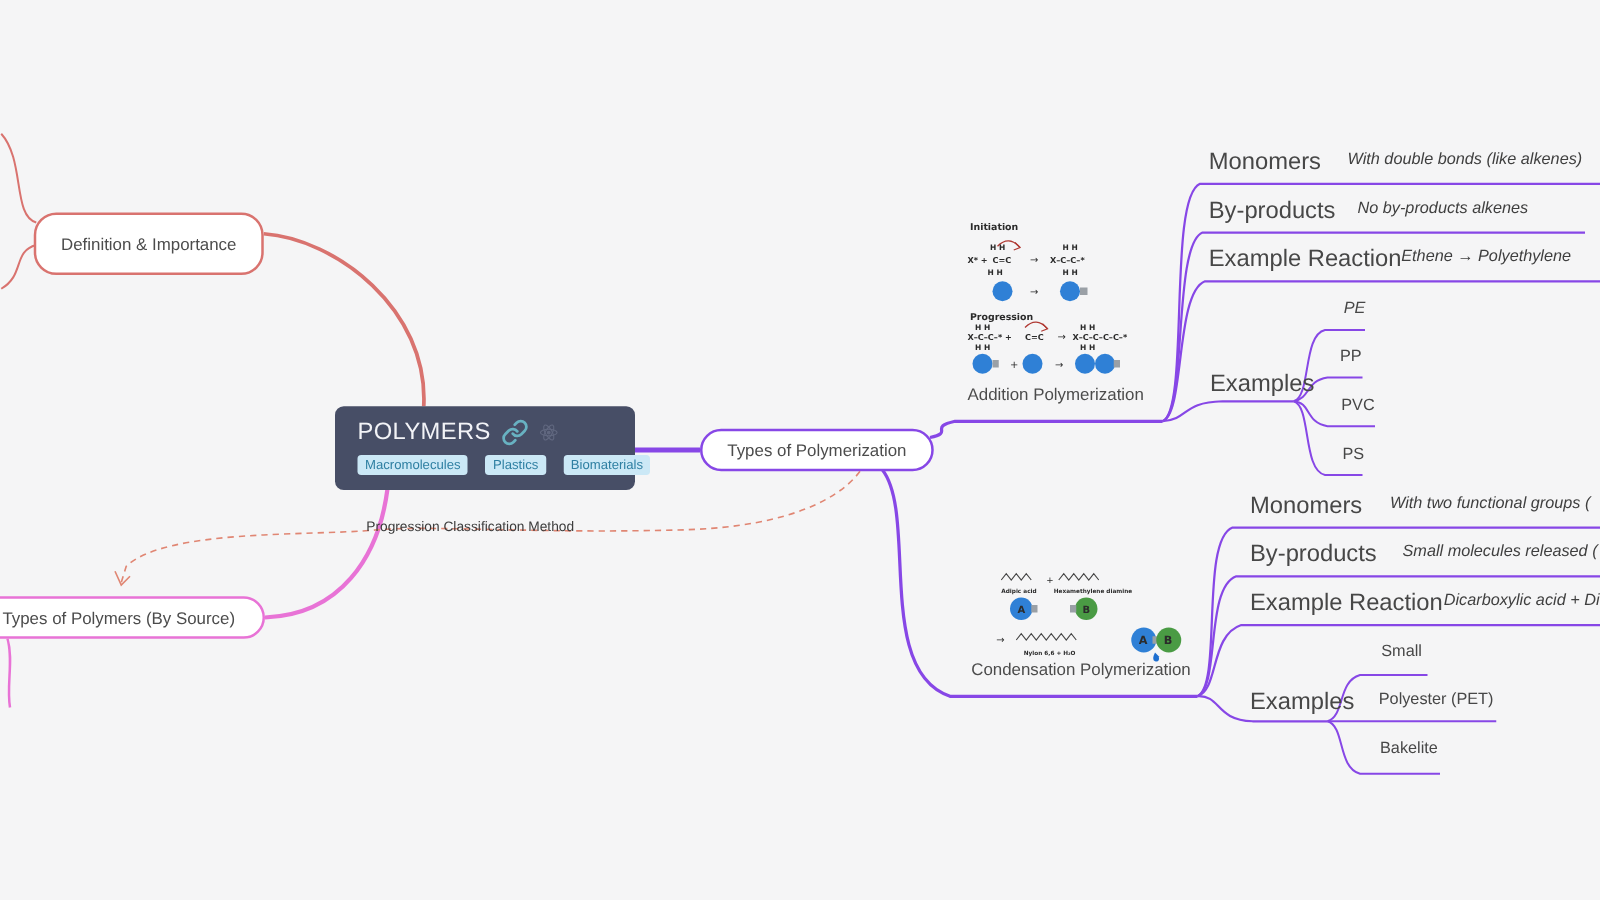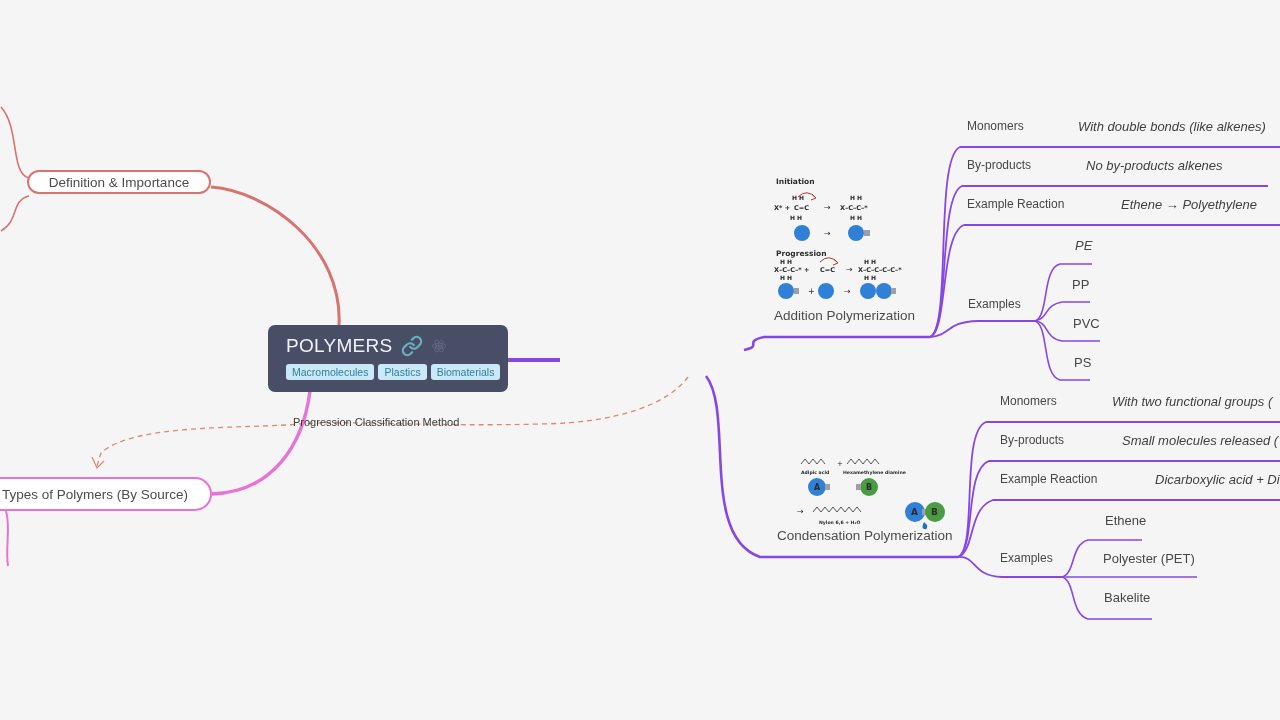--- a/index.html
+++ b/index.html
@@ -6,24 +6,24 @@
   .stage{position:relative;width:1280px;height:720px;background:#f5f5f6;overflow:hidden;
          font-family:"Liberation Sans",sans-serif;}
   svg{display:block}
   .wires{position:absolute;left:0;top:0;pointer-events:none;}
   .pill{position:absolute;background:#ffffff;border-radius:18px;display:flex;align-items:center;
         justify-content:center;font-size:13.5px;color:#4c4c4c;box-sizing:border-box;white-space:nowrap;}
   .central{position:absolute;left:268px;top:325px;width:240px;height:67px;background:#474e66;
            border-radius:7px;padding:10px 18px 0 18px;box-sizing:border-box;}
   .central-title-row{display:flex;align-items:center;gap:8px;}
   .central-title{color:#f2f3f7;font-size:19px;letter-spacing:.3px;}
-  .tag-row{display:flex;gap:4px;margin-top:7px;}
+  .tag-row{display:flex;gap:14px;margin-top:7px;}
   .tag{background:#cbe8f6;color:#2e7fa2;font-size:10.5px;padding:2px 6px;border-radius:3px;white-space:nowrap;}
   .node-label{position:absolute;font-size:13.5px;color:#4c4c4c;white-space:nowrap;}
-  .attr-label{position:absolute;font-size:12px;color:#474747;white-space:nowrap;}
+  .attr-label{position:absolute;font-size:19px;color:#474747;white-space:nowrap;}
   .attr-value{position:absolute;font-size:13px;color:#3f3f3f;white-space:nowrap;font-style:italic;}
   .leaf{position:absolute;font-size:13px;color:#474747;white-space:nowrap;}
   .alt-label{position:absolute;left:293px;top:416px;font-size:11px;color:#3c3c3c;white-space:nowrap;}
   .chem{position:absolute;}
   .chem text{fill:#2b2b2b;font-family:"DejaVu Sans",sans-serif;}
 </style>
 </head>
 <body>
 
 <div class="stage">
@@ -84,30 +84,33 @@
         </svg>
       </span>
     </div>
     <div class="tag-row">
       <span class="tag">Macromolecules</span>
       <span class="tag">Plastics</span>
       <span class="tag">Biomaterials</span>
     </div>
   </div>
 
-  <div class="pill" style="left:27px;top:170px;width:184px;height:24px;border:2px solid #d9736f;">
+  <div class="pill" style="left:27px;top:170px;width:184px;height:50px;border:2px solid #d9736f;">
     <span>Definition &amp; Importance</span>
   </div>
 
   <div class="pill" style="left:-48px;top:477px;width:260px;height:34px;border:2.5px solid #e873d6;justify-content:flex-end;padding-right:22px;">
     <span>Types of Polymers (By Source)</span>
   </div>
 
   <div class="alt-label">Progression Classification Method</div>
 
+  <div class="pill" style="left:560px;top:343px;width:187px;height:34px;border:2.5px solid #8747e6;">
+    <span>Types of Polymerization</span>
+  </div>
 
   <svg class="chem" style="left:768px;top:170px" width="165" height="132" viewBox="0 0 165 132">
     <text x="8" y="14" font-size="7.5" font-weight="bold">Initiation</text>
     <path d="M30 27 q9 -9 18 1" fill="none" stroke="#b03a34" stroke-width="1"></path>
     <polyline points="44,24 48,28 43,30" fill="none" stroke="#b03a34" stroke-width="1"></polyline>
     <text x="24" y="30" font-size="6" font-weight="bold">H  H</text>
     <text x="6" y="40" font-size="6.5" font-weight="bold">X* +</text>
     <text x="26" y="40" font-size="6.5" font-weight="bold">C=C</text>
     <text x="22" y="50" font-size="6" font-weight="bold">H  H</text>
     <text x="56" y="40" font-size="8">→</text>
@@ -182,17 +185,17 @@
   <div class="attr-label" style="left:1000px;top:394px;">Monomers</div>
   <div class="attr-value" style="left:1112px;top:394px;">With two functional groups (</div>
 
   <div class="attr-label" style="left:1000px;top:433px;">By-products</div>
   <div class="attr-value" style="left:1122px;top:433px;">Small molecules released (</div>
 
   <div class="attr-label" style="left:1000px;top:472px;">Example Reaction</div>
   <div class="attr-value" style="left:1155px;top:472px;">Dicarboxylic acid + Di</div>
 
   <div class="attr-label" style="left:1000px;top:551px;">Examples</div>
-  <div class="leaf" style="left:1105px;top:513px;">Ethene</div>
+  <div class="leaf" style="left:1105px;top:513px;">Small</div>
   <div class="leaf" style="left:1103px;top:551px;">Polyester (PET)</div>
   <div class="leaf" style="left:1104px;top:590px;">Bakelite</div>
 
 </div>
 
 </body></html>

